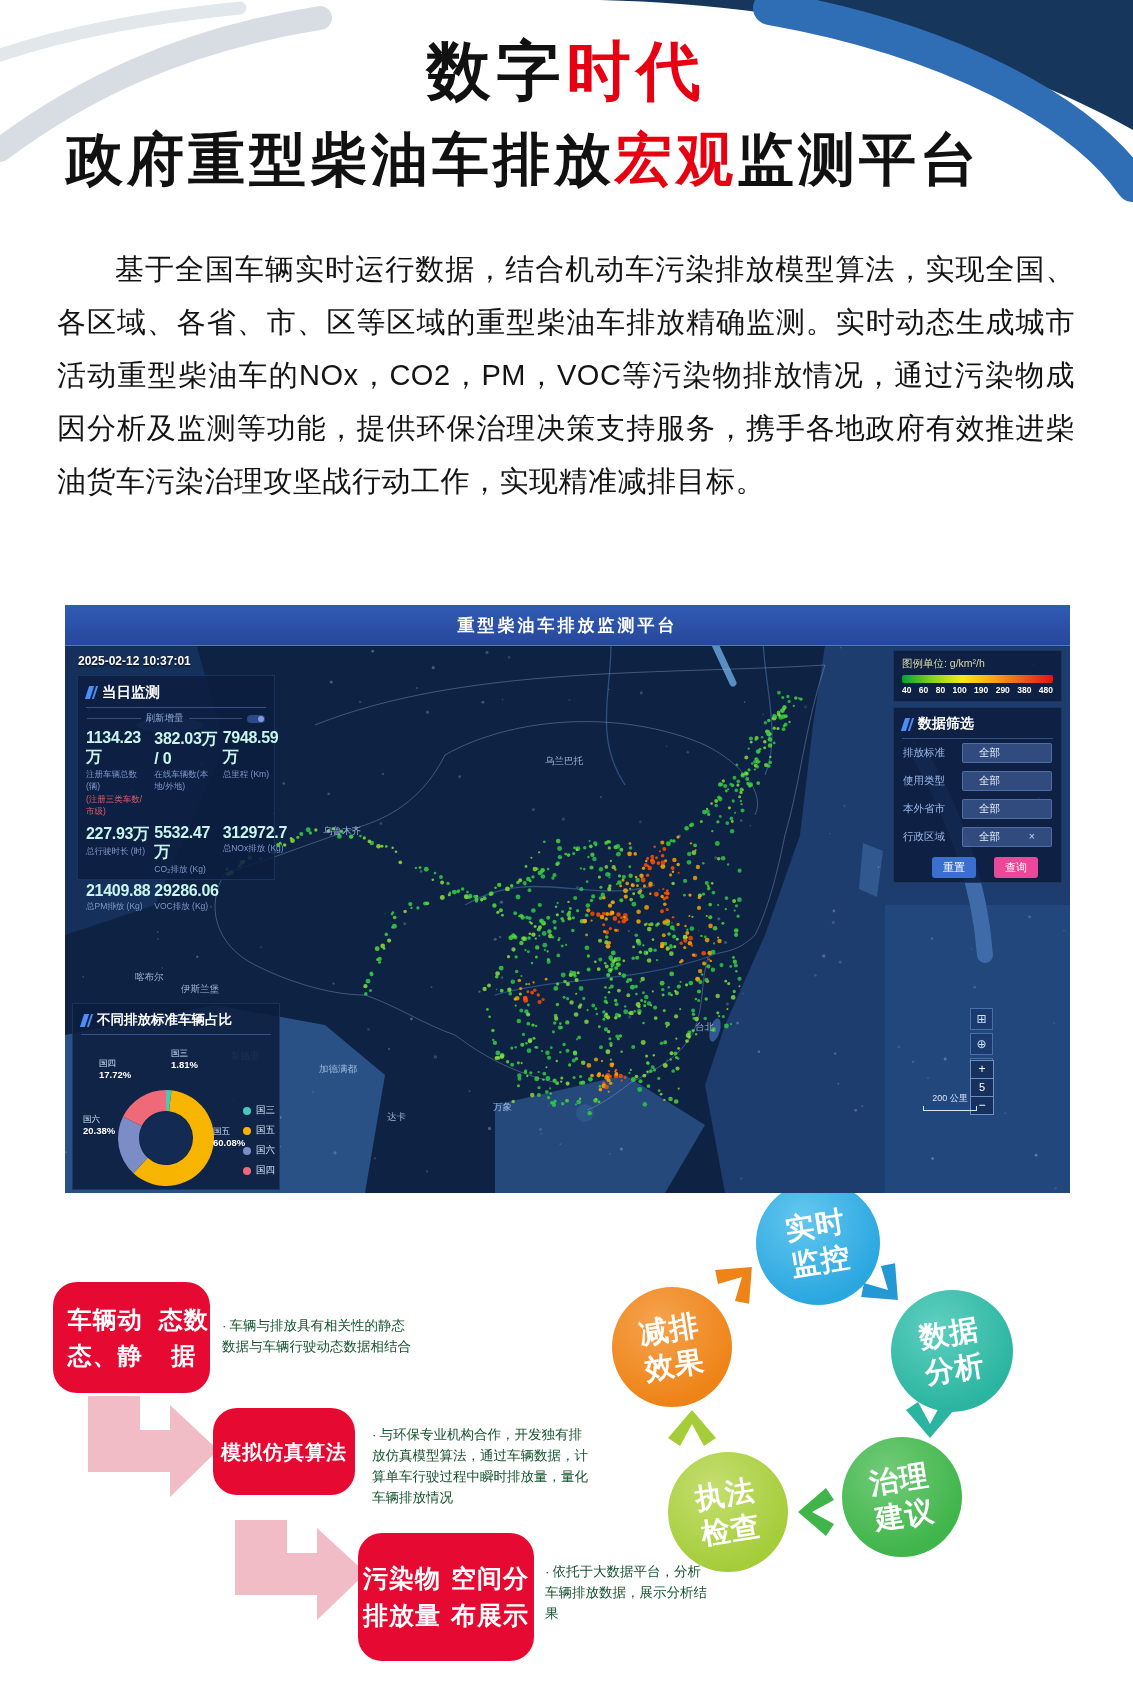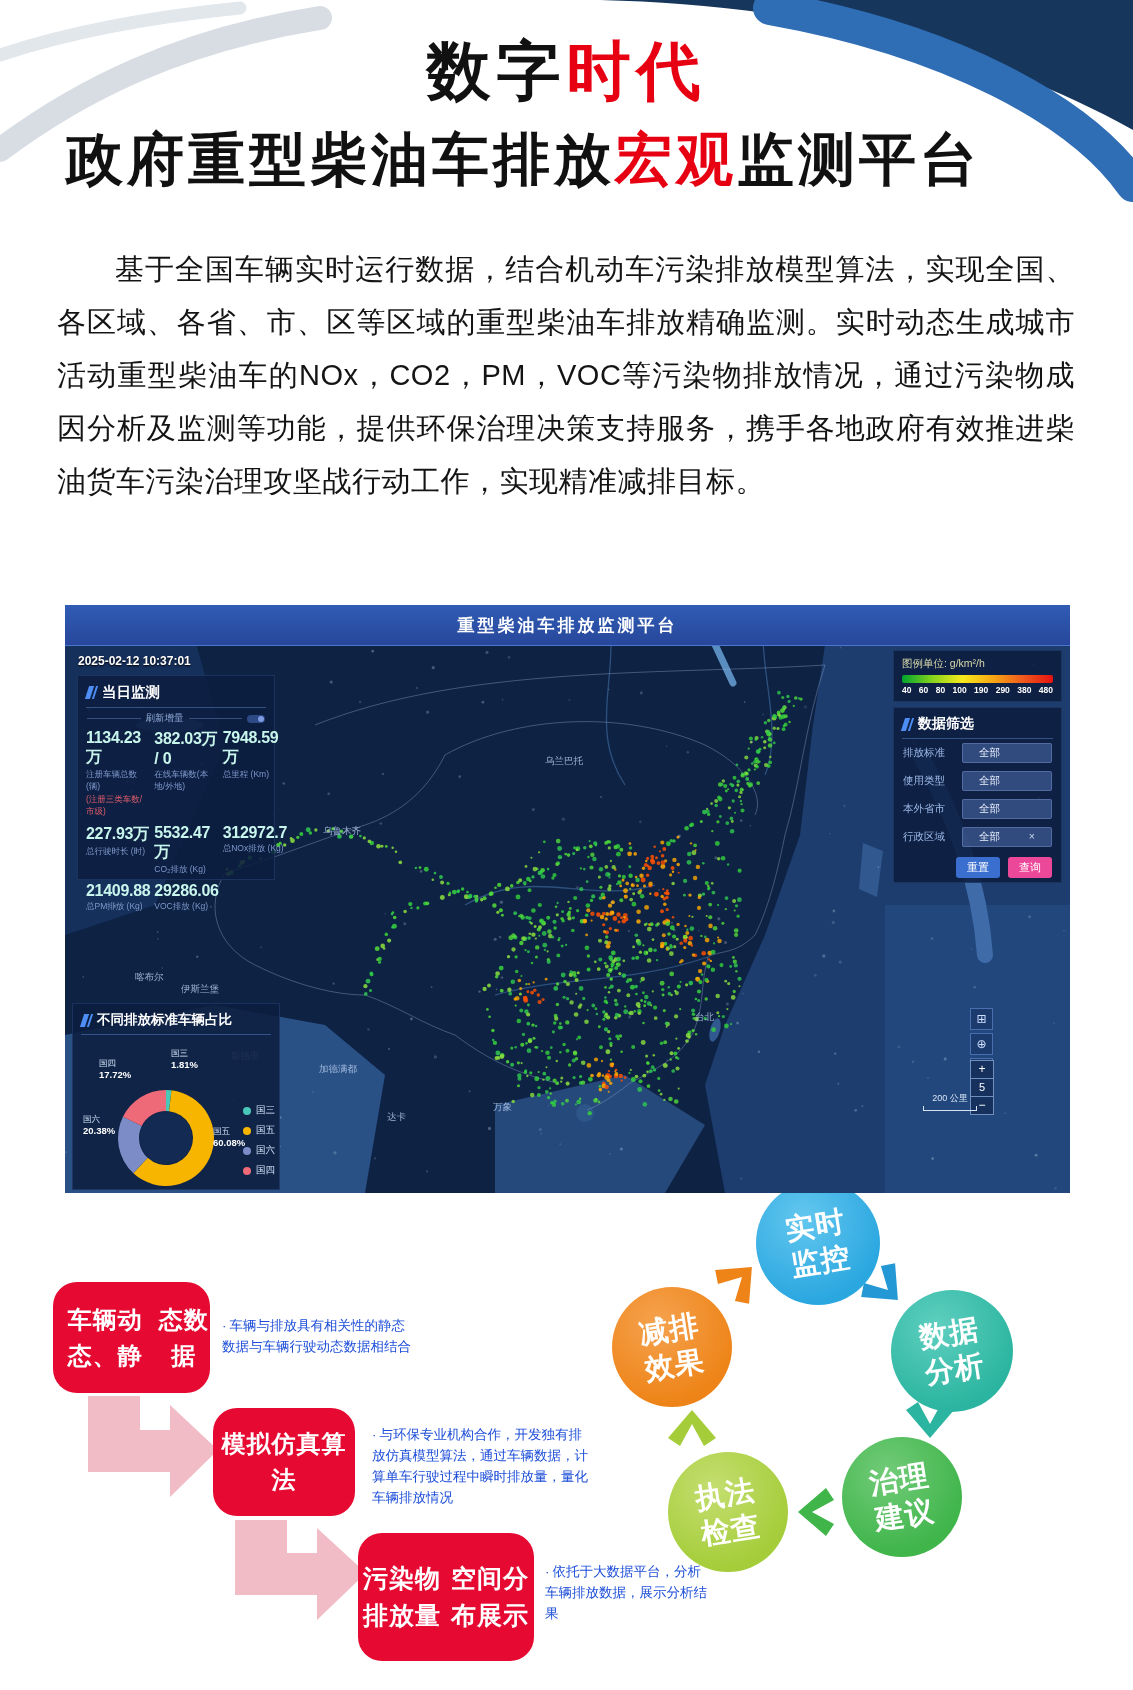--- a/index.html
+++ b/index.html
@@ -46,40 +46,40 @@
 #legend-title{color:#d9d9a8;font-size:10.5px;margin-bottom:4px;}
 #legend-bar{height:8px;border-radius:2px;}
 #legend-ticks{display:flex;justify-content:space-between;color:#fff;font-size:8.5px;margin-top:2px;font-weight:700;}
 #filters{left:828px;top:102px;width:169px;height:176px;box-sizing:border-box;}
 #filters .p-title{font-size:14px;}
 .frow{display:flex;align-items:center;gap:7px;padding:4px 9px;}
 .frow .fl{color:#9db9e6;font-size:10.5px;width:52px;flex:none;}
 .fpill{flex:1;background:rgba(96,126,196,.45);border:1px solid rgba(140,170,230,.35);
   color:#eaf1ff;font-size:10.5px;padding:2px 16px;border-radius:2px;display:flex;justify-content:space-between;}
 .fpill .x{color:#c9d6f0;}
-#fbtns{display:flex;justify-content:flex-end;gap:8px;padding:6px 9px;}
+#fbtns{display:flex;justify-content:flex-end;gap:18px;padding:6px 23px;}
 #fbtns button{border:none;color:#fff;font-size:11px;padding:3px 11px;border-radius:3px;cursor:pointer;}
 #btn-reset{background:#3a6fd0;}
 #btn-query{background:#ec4899;}
 .maplbl{position:absolute;color:#a9c1e2;font-size:9.5px;z-index:5;opacity:.9;white-space:nowrap;}
 #tools{left:905px;top:403px;z-index:8;display:flex;flex-direction:column;gap:3px;}
 .toolbtn{width:21px;height:20px;background:#1b3a6e;border:1px solid #4a6fae;color:#cfe0ff;
   font-size:12px;display:flex;align-items:center;justify-content:center;cursor:pointer;}
 #zoomw{left:905px;top:455px;width:22px;z-index:8;background:#16315e;border:1px solid #6f8fc0;
   color:#fff;text-align:center;font-size:12px;}
 #zoomw div{height:17px;line-height:17px;}
 #zoomw .mid{border-top:1px solid #6f8fc0;border-bottom:1px solid #6f8fc0;font-size:11px;}
 #scale{left:858px;top:487px;z-index:8;color:#d7e4f7;font-size:9px;text-align:center;}
 #scale .bar{margin-top:1px;height:4px;border-left:1.5px solid #d7e4f7;border-right:1.5px solid #d7e4f7;border-bottom:1.5px solid #d7e4f7;width:52px;}
 
 #bottom-decor{left:0;top:1180px;z-index:1;}
 .flowbox{position:absolute;background:#e60a32;border-radius:24px;color:#fff;font-weight:700;
   display:flex;align-items:center;justify-content:center;z-index:3;
   line-height:1.5;letter-spacing:1px;text-align:center;}
-.flownote{position:absolute;color:#1d4ed8;font-size:13.5px;line-height:1.55;z-index:3;}
+.flownote{position:absolute;color:#14532d;font-size:13.5px;line-height:1.55;z-index:3;}
 .flownote .b{margin-right:3px;}
 .cyc{position:absolute;border-radius:50%;display:flex;align-items:center;justify-content:center;z-index:3;}
 .cyc .t{color:#fff;font-weight:700;font-size:29px;line-height:1.25;text-align:center;transform:rotate(-9deg);letter-spacing:1px;}
 </style>
 </head>
 <body>
 
 <svg id="top-decor" class="abs" width="1133" height="250">
   <path d="M600,0 C800,5 980,45 1133,130 L1133,0 Z" fill="#16365c"></path>
   <path d="M770,8 C950,40 1080,110 1133,185" stroke="#2f6db5" stroke-width="34" fill="none" stroke-linecap="round"></path>
@@ -1425,21 +1425,21 @@
     <div class="bar"></div>
   </div>
   <div id="map-labels">
       <div class="maplbl" style="left: 480px; top: 150px;">乌兰巴托</div>
       <div class="maplbl" style="left: 258px; top: 220px;">乌鲁木齐</div>
       <div class="maplbl" style="left: 70px; top: 366px;">喀布尔</div>
       <div class="maplbl" style="left: 116px; top: 378px;">伊斯兰堡</div>
       <div class="maplbl" style="left: 166px; top: 445px;">新德里</div>
       <div class="maplbl" style="left: 254px; top: 458px;">加德满都</div>
       <div class="maplbl" style="left: 322px; top: 506px;">达卡</div>
-      <div class="maplbl" style="left: 630px; top: 406px;">台北</div>
+      <div class="maplbl" style="left: 630px; top: 416px;">台北</div>
       <div class="maplbl" style="left: 428px; top: 496px;">万象</div>
     </div>
 </div>
 
 <svg id="bottom-decor" class="abs" width="1133" height="510">
   <polygon points="88,216 140,216 140,250 170,250 170,225 218,270 170,317 170,292 88,292" fill="#f2bcc6"></polygon>
   <polygon points="235,340 287,340 287,373 317,373 317,348 366,393 317,440 317,415 235,415" fill="#f2bcc6"></polygon>
   <g id="cycle-arrows">
       <path d="M-24,14 L0,-14 L24,14 L12,22 L0,0 L-12,22 Z" fill="#ee8418" transform="translate(742,97) rotate(45)"></path>
       <path d="M-24,14 L0,-14 L24,14 L12,22 L0,0 L-12,22 Z" fill="#2498d5" transform="translate(888,110) rotate(135)"></path>
@@ -1448,21 +1448,21 @@
       <path d="M-24,14 L0,-14 L24,14 L12,22 L0,0 L-12,22 Z" fill="#a5cd3a" transform="translate(692,244) rotate(0)"></path>
     </g>
 </svg>
 
 <div id="flow-layer">
     <div class="flowbox abs" style="left: 53px; top: 1282px; width: 157px; height: 111px; font-size: 24px;">
       <div>车辆动态、静</div>
       <div>态数据</div>
     </div>
     <div class="flownote abs" style="left: 222px; top: 1316px; width: 195px;"><span class="b">·</span><span>车辆与排放具有相关性的静态数据与车辆行驶动态数据相结合</span></div>
-    <div class="flowbox abs" style="left: 213px; top: 1408px; width: 142px; height: 108px; font-size: 24px;">
+    <div class="flowbox abs" style="left: 213px; top: 1408px; width: 142px; height: 87px; font-size: 20px;">
       <div>模拟仿真算法</div>
     </div>
     <div class="flownote abs" style="left: 372px; top: 1425px; width: 218px;"><span class="b">·</span><span>与环保专业机构合作，开发独有排放仿真模型算法，通过车辆数据，计算单车行驶过程中瞬时排放量，量化车辆排放情况</span></div>
     <div class="flowbox abs" style="left: 358px; top: 1533px; width: 176px; height: 128px; font-size: 25px;">
       <div>污染物排放量</div>
       <div>空间分布展示</div>
     </div>
     <div class="flownote abs" style="left: 545px; top: 1562px; width: 168px;"><span class="b">·</span><span>依托于大数据平台，分析车辆排放数据，展示分析结果</span></div>
   </div>
 <div id="cycle-layer">

